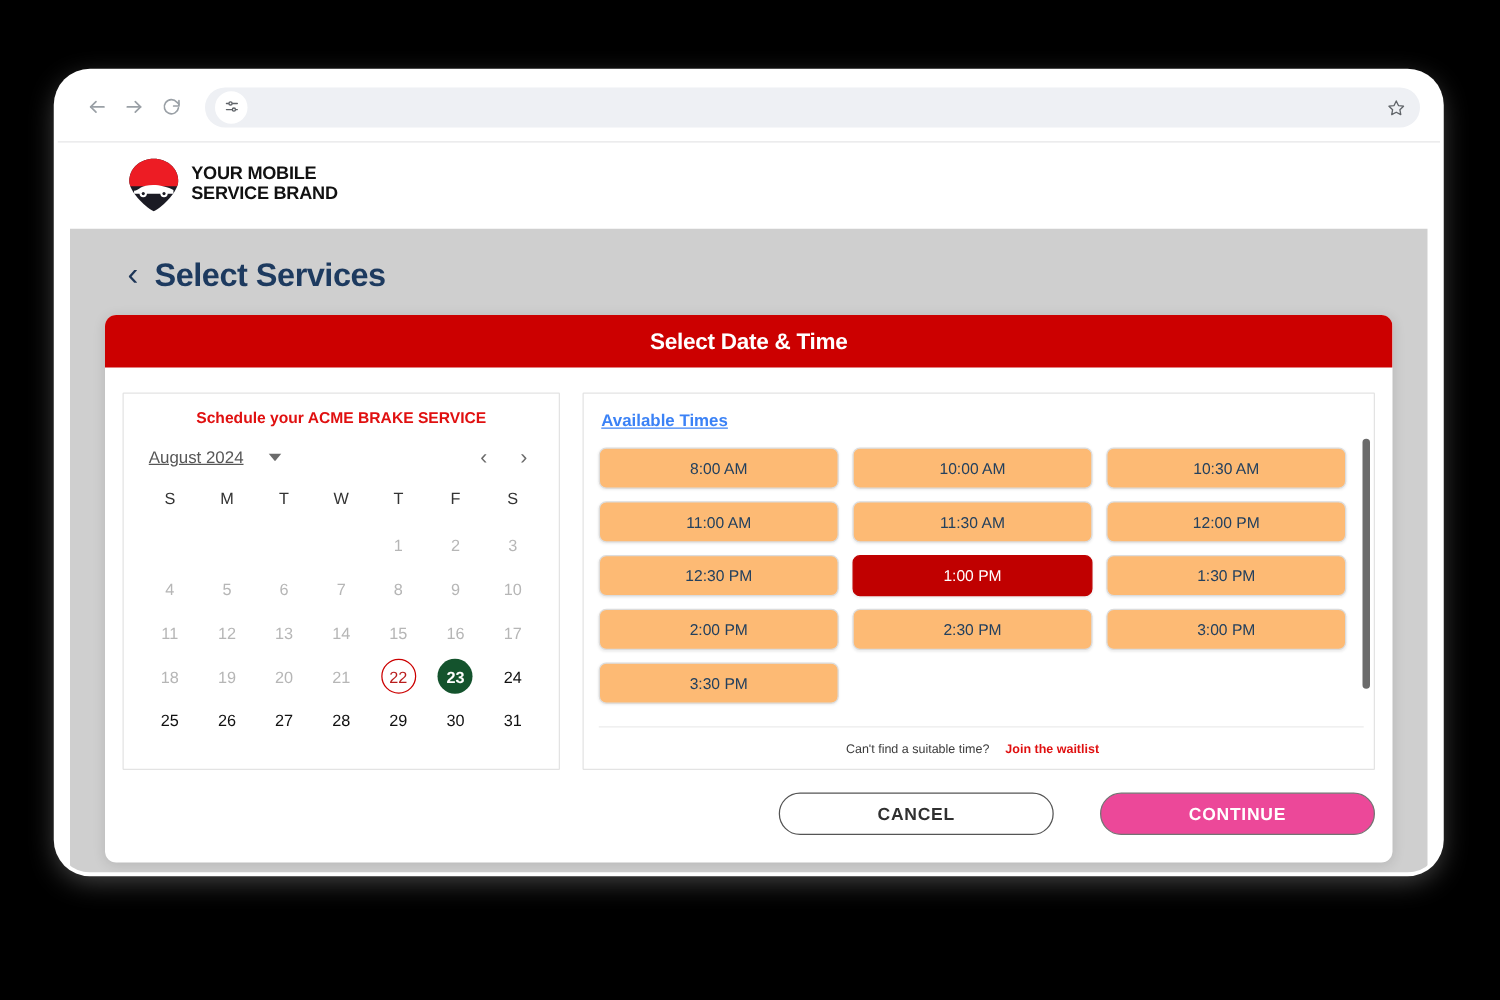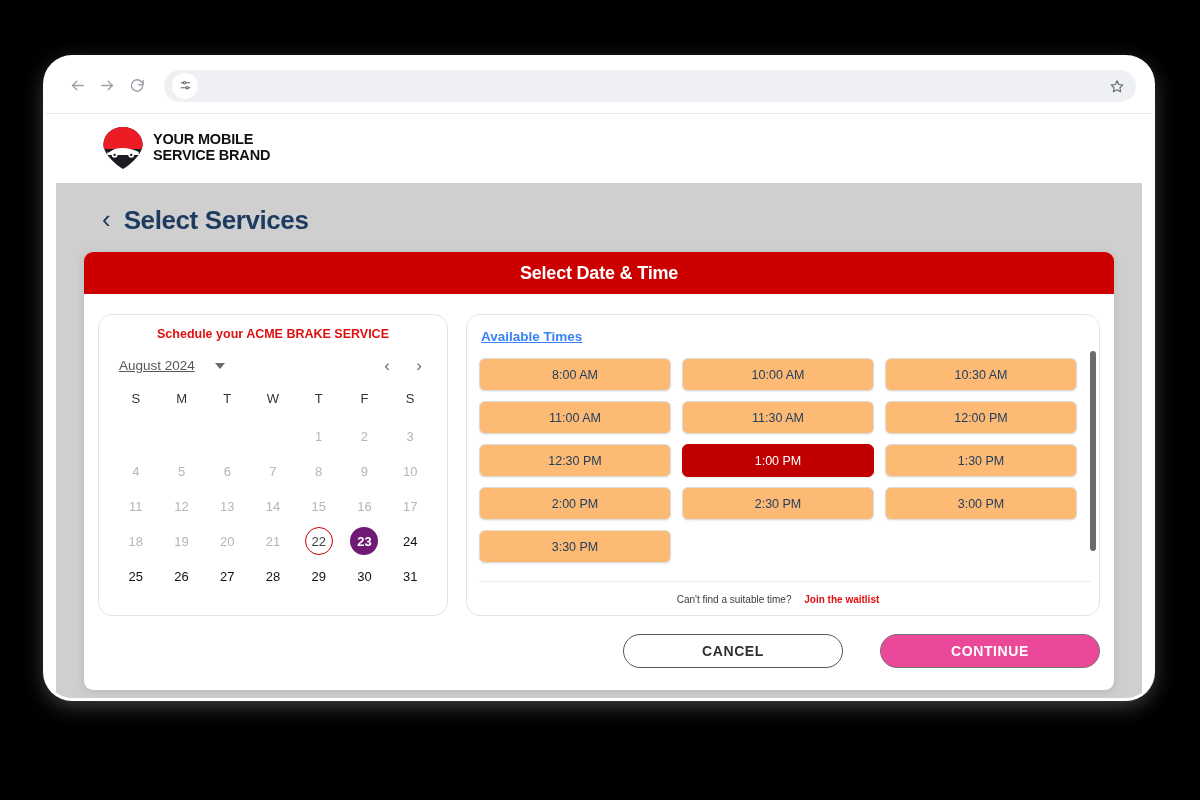--- a/index.html
+++ b/index.html
@@ -152,21 +152,21 @@
   }
   .modal-body {
     display: flex;
     gap: 18px;
     padding: 20px 14px 8px 14px;
   }
 
   
   .panel {
     border: 1px solid #e3e3e3;
-    border-radius: 14px;
+    border-radius: 1px;
     background: #ffffff;
   }
   .calendar-panel {
     width: 350px;
     flex: 0 0 auto;
     padding: 12px 14px 16px 14px;
   }
   .schedule-note {
     text-align: center;
     color: #e01010;
@@ -215,25 +215,25 @@
   }
   .cal-day {
     width: 28px; height: 28px;
     border-radius: 50%;
     display: flex; align-items: center; justify-content: center;
     font-size: 13px;
     color: #111111;
   }
   .cal-day.disabled { color: #b6b6b6; }
   .cal-day.today {
-    color: #404040;
+    color: #b91c1c;
     border: 1.3px solid #cc0000;
   }
   .cal-day.selected {
-    background: #701a75;
+    background: #14532d;
     color: #ffffff;
     font-weight: 600;
   }
 
   
   .times-panel {
     flex: 1 1 auto;
     padding: 12px 8px 10px 12px;
     position: relative;
     min-width: 0;

